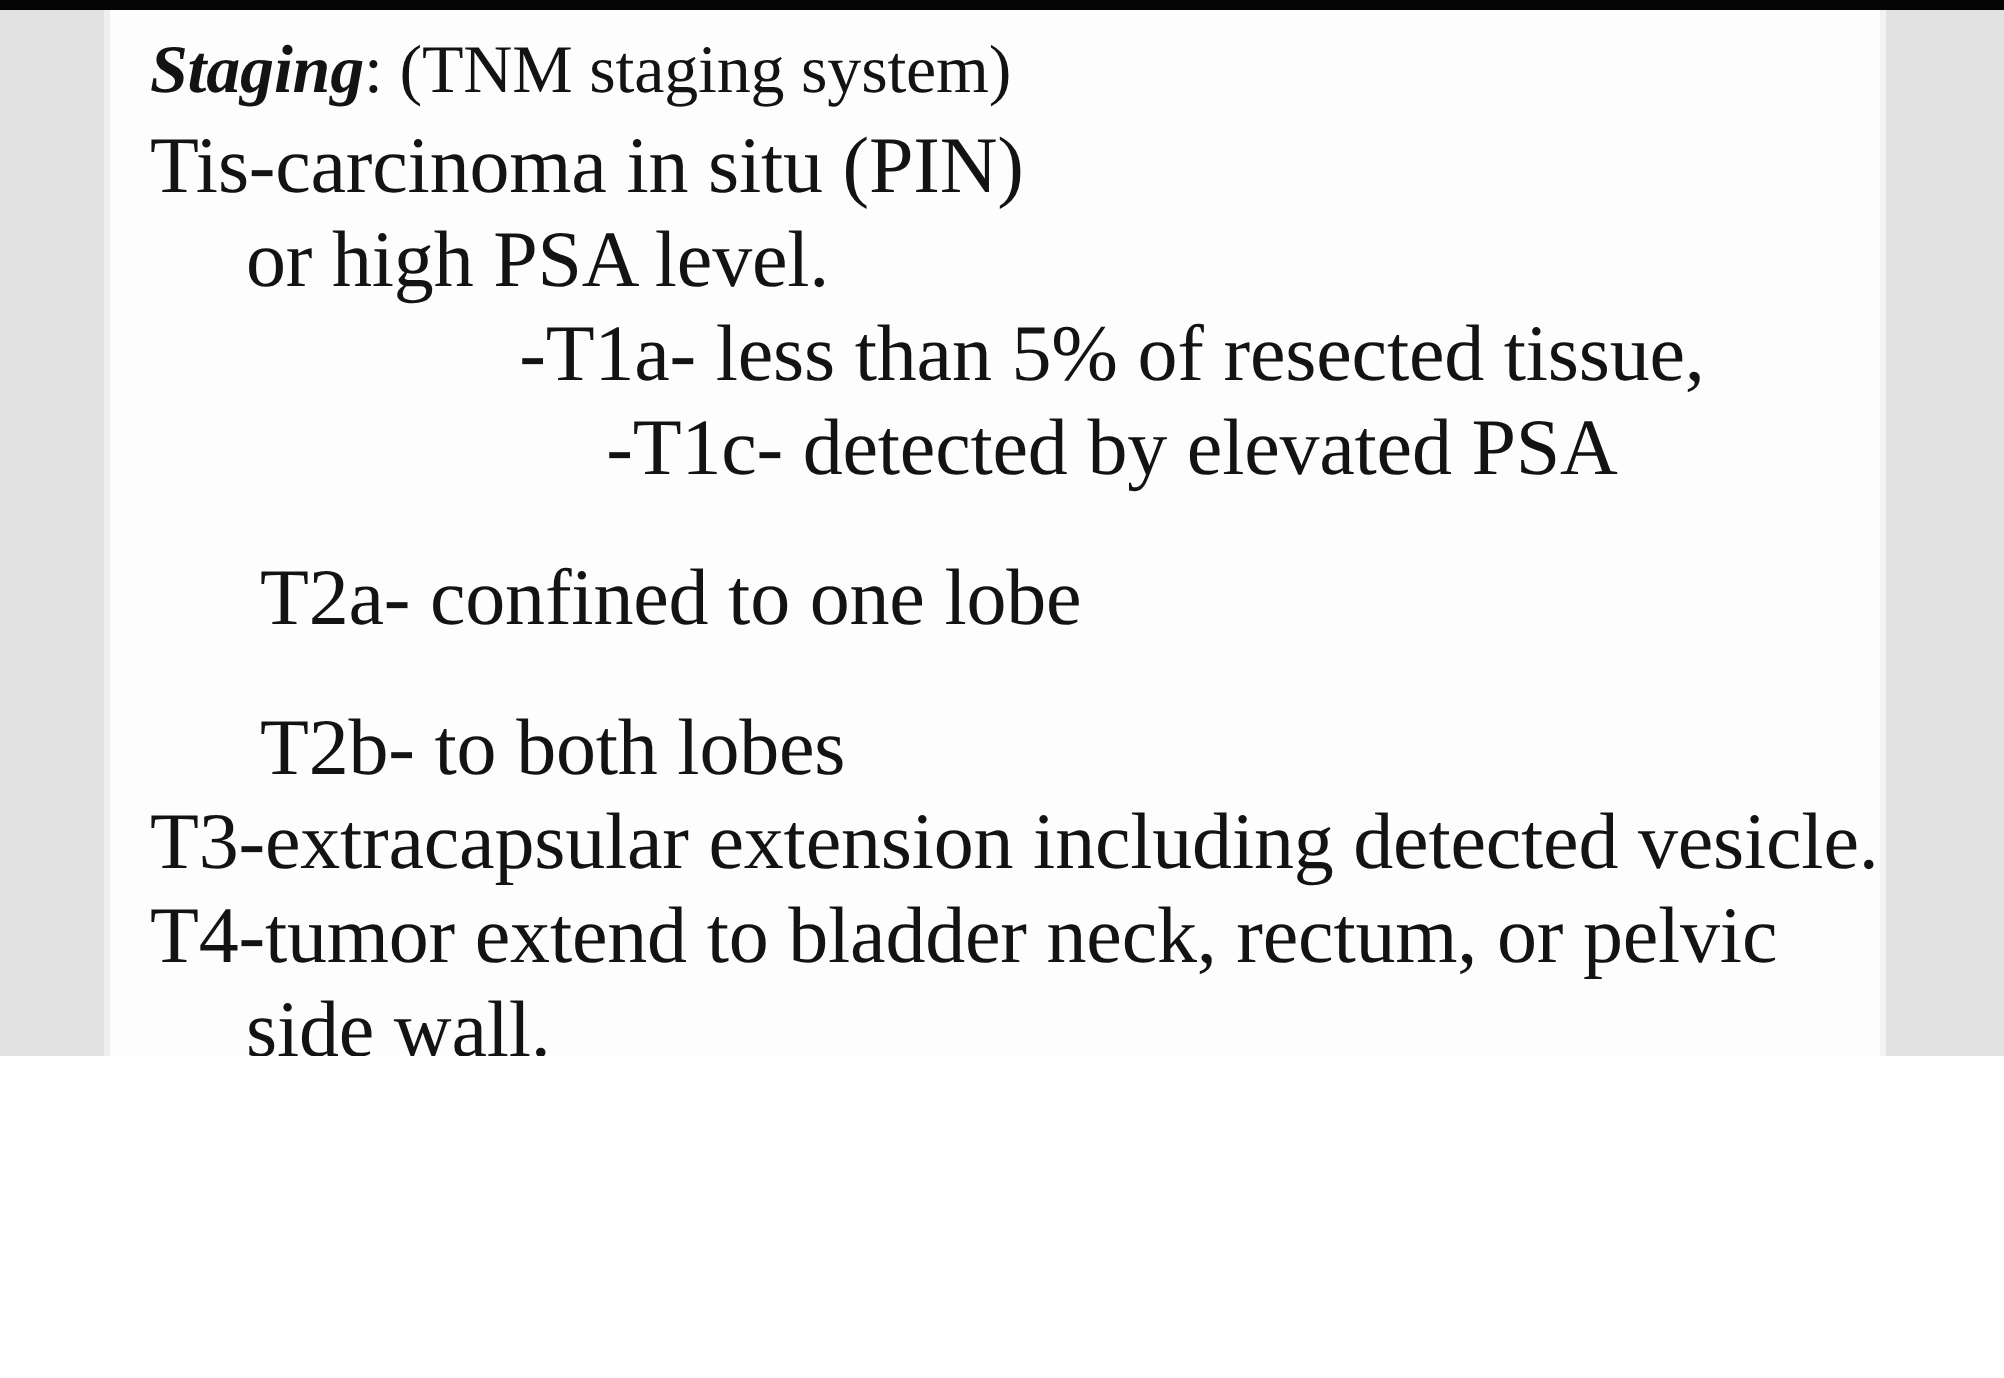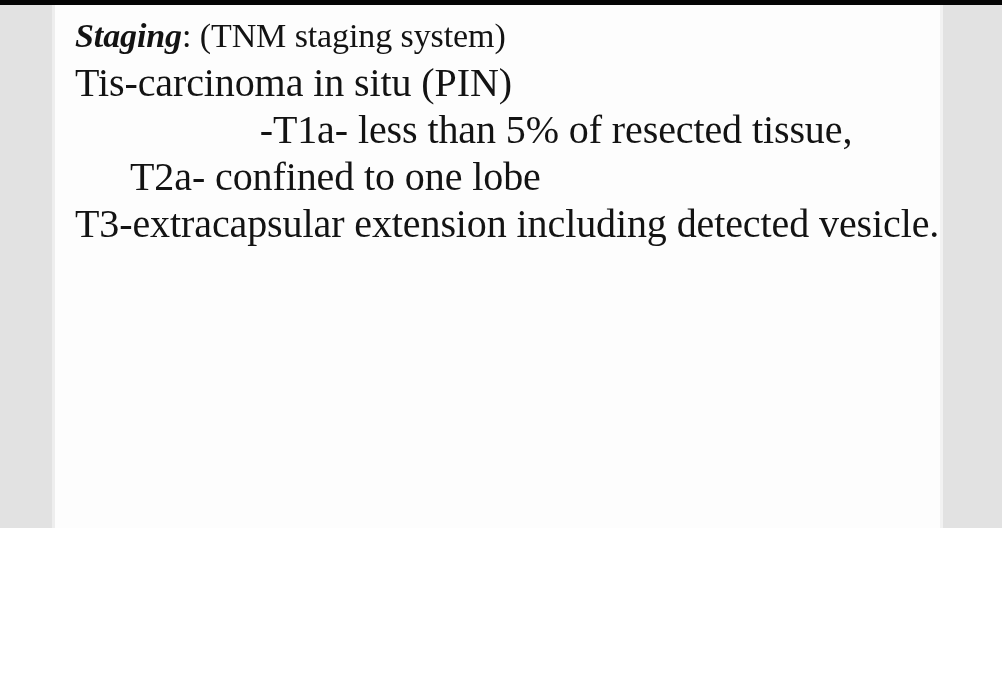--- a/index.html
+++ b/index.html
@@ -102,21 +102,21 @@
   }
   .line.title .rest {
     font-weight: normal;
     font-style: normal;
   }
 
   
   .ind-0  { padding-left: 0px; }
   .ind-1  { padding-left: 48px; }
   .ind-2  { padding-left: 82px; text-align: center; }
-  .ind-3  { padding-left: 55px; }
+  .ind-3  { padding-left: 55px; margin-top: 28px; }
 
   
   .rule-mark {
     position: absolute;
     left: 312px;
     top: 648px;
     width: 368px;
     height: 7px;
     background: #000000;
     border-radius: 4px;
@@ -166,23 +166,28 @@
   <div class="band-right-edge"></div>
   <div class="band-right"></div>
 
   <div class="slide-canvas"></div>
 
   <div class="text-block">
 
     <div class="line title ind-0"><span class="label">Staging</span><span class="rest">: (TNM staging system)</span></div>
 
     <div class="line ind-0">Tis-carcinoma in situ (PIN)</div>
+    <div class="line ind-1">or high PSA level.</div>
     <div class="line ind-2">-T1a- less than 5% of resected tissue,</div>
+    <div class="line ind-2">-T1c- detected by elevated PSA</div>
     <div class="line ind-3">T2a- confined to one lobe</div>
+    <div class="line ind-3 small-body">T2b- to both lobes</div>
     <div class="line ind-0">T3-extracapsular extension including detected vesicle.</div>
+    <div class="line ind-0">T4-tumor extend to bladder neck, rectum, or pelvic</div>
+    <div class="line ind-1">side wall.</div>
 
   </div>
 
   <div class="rule-mark"></div>
 
   <div class="footer-bar"></div>
   <div class="footer-bar-right"></div>
   <div class="watermark">muhadharaty.com</div>
 
 </div>

